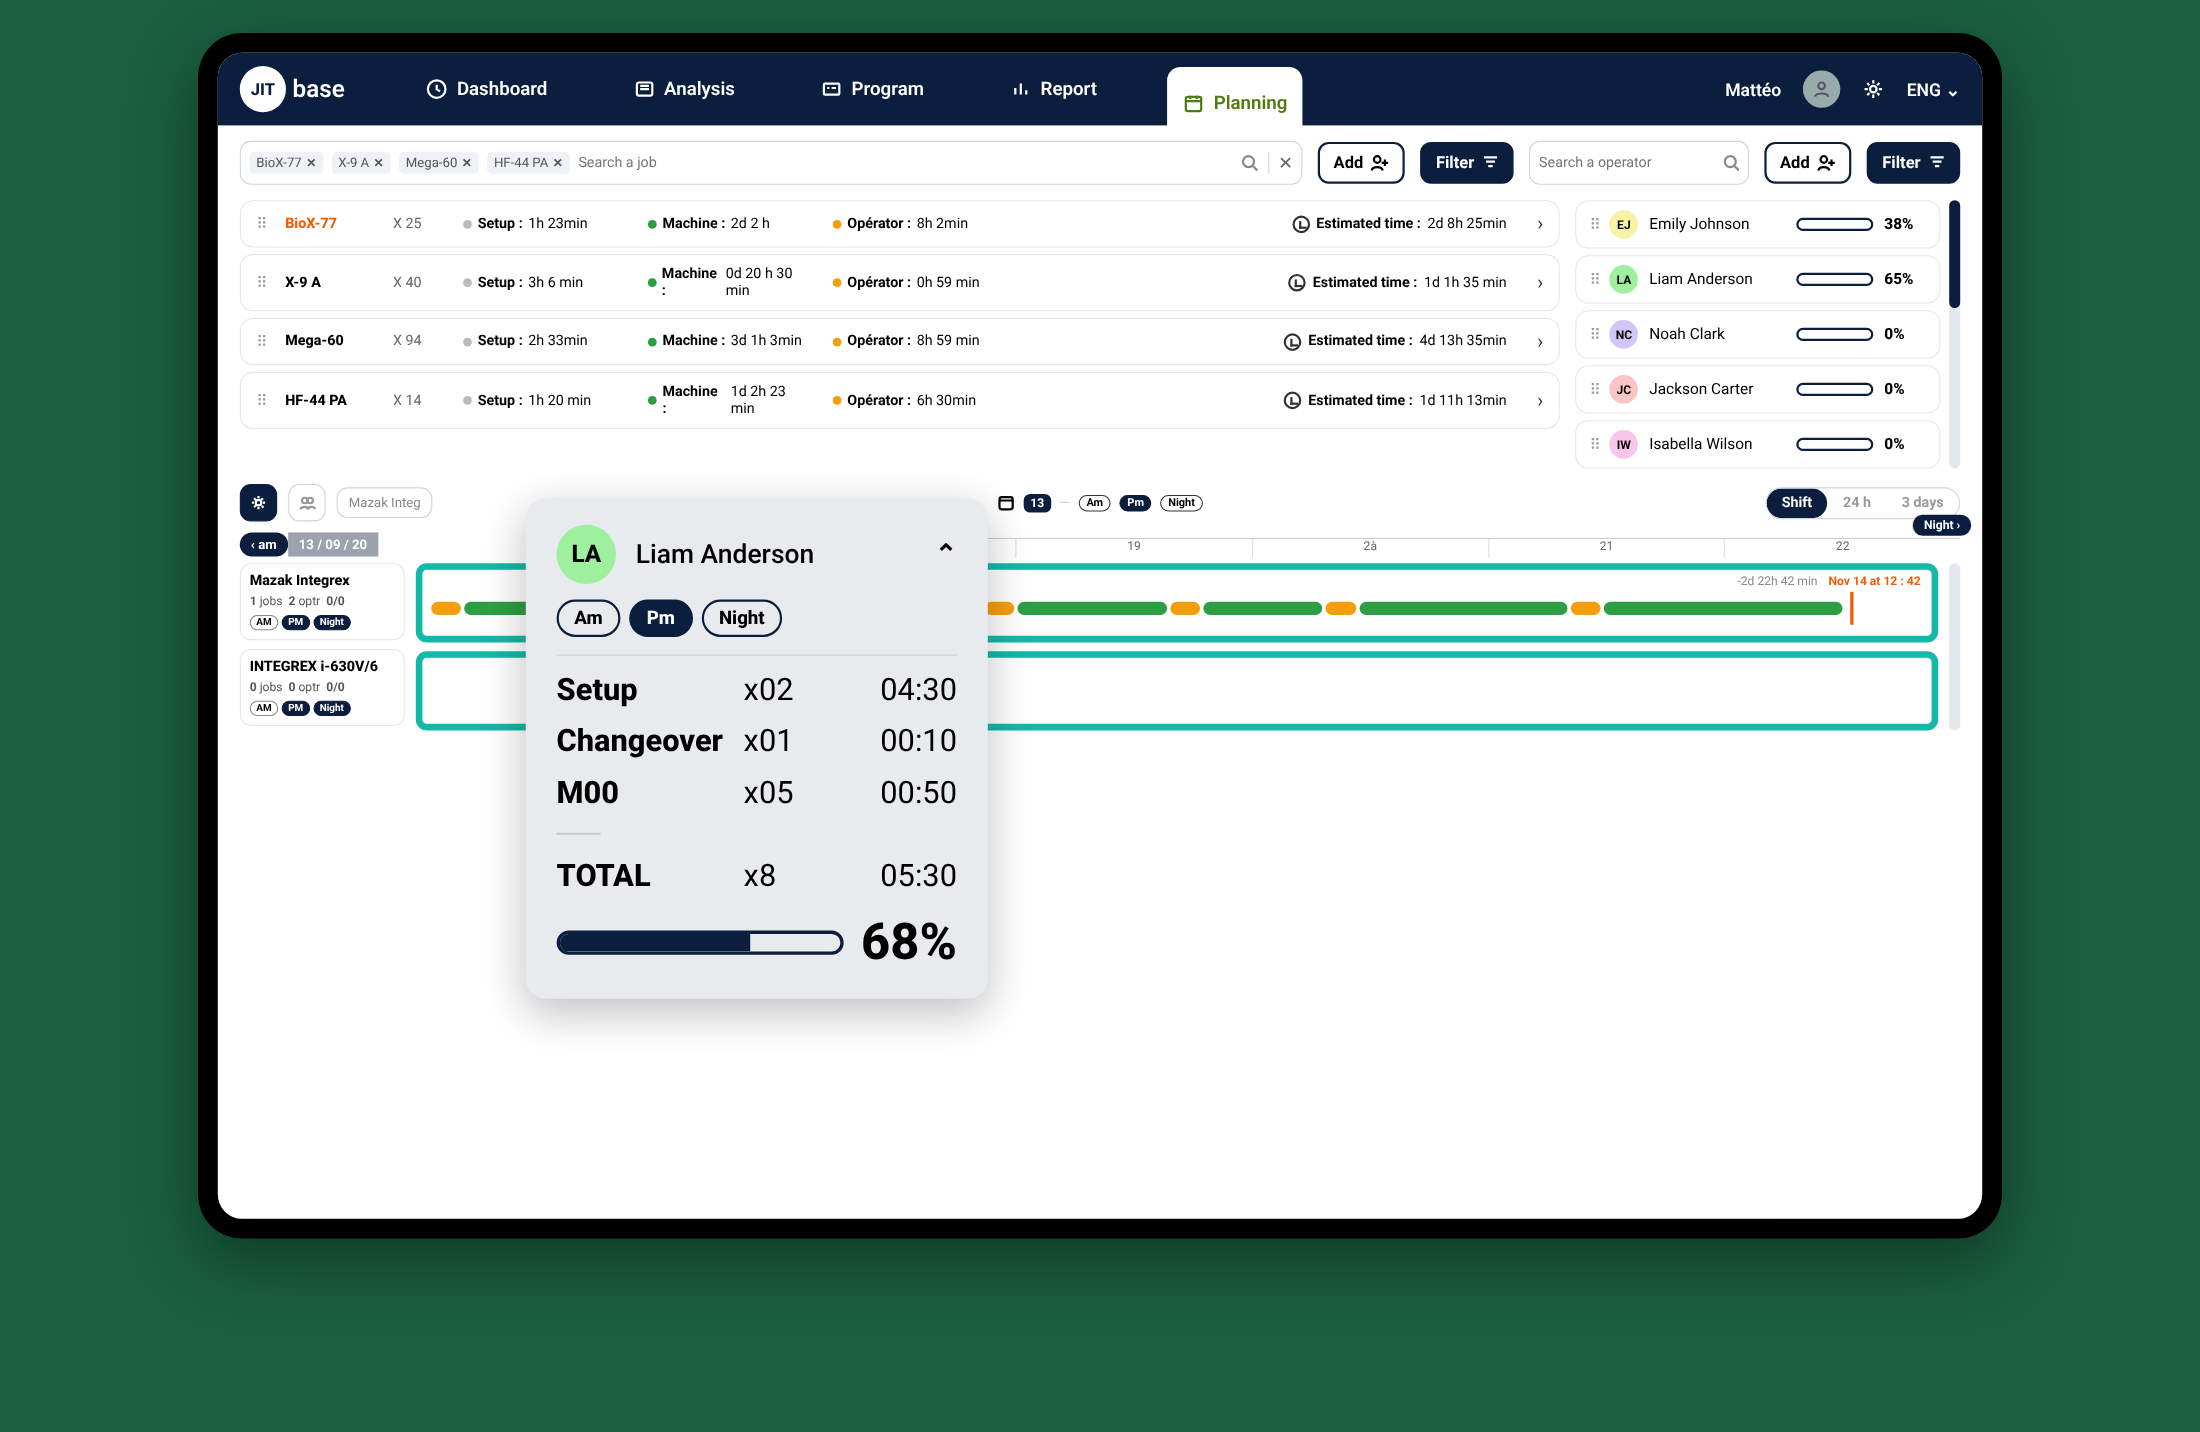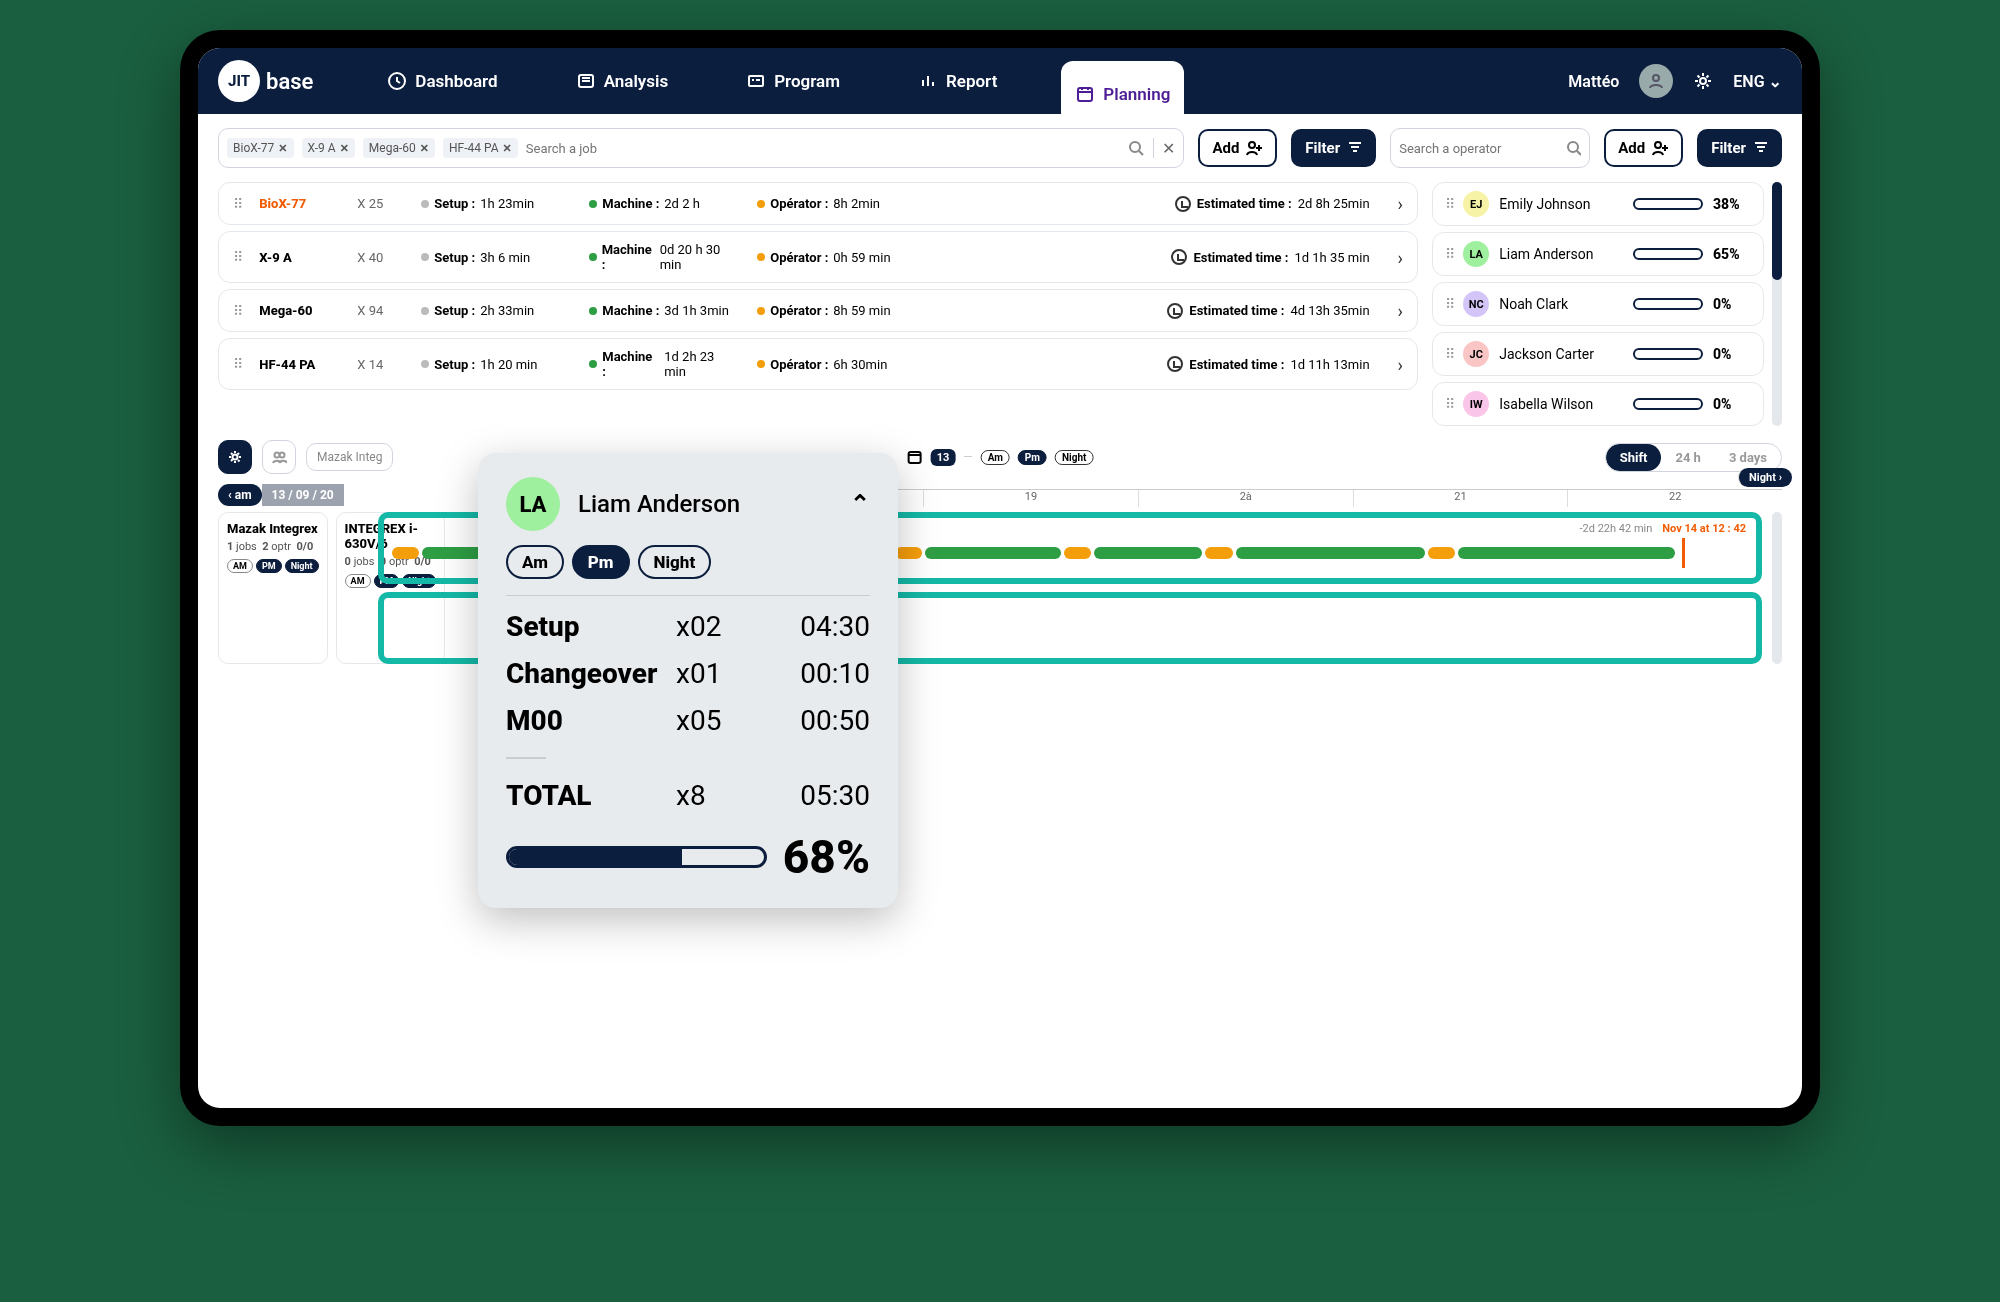--- a/index.html
+++ b/index.html
@@ -4,21 +4,21 @@
 <style>
 *{box-sizing:border-box;margin:0;padding:0;font-family:-apple-system,BlinkMacSystemFont,"Segoe UI",Roboto,sans-serif}
 body{background:#1a5f3f;display:flex;align-items:flex-start;justify-content:center;min-height:100vh;padding:30px}
 .tablet{background:#000;border-radius:40px;padding:18px;width:1640px;box-shadow:0 20px 60px rgba(0,0,0,.4)}
 .screen{background:#fff;border-radius:22px;overflow:hidden;position:relative;height:1060px}
 .topbar{background:#0c1e3e;color:#fff;display:flex;align-items:center;height:66px;padding:0 20px}
 .logo{display:flex;align-items:center;font-weight:600;font-size:22px;margin-right:60px}
 .logo-badge{background:#fff;color:#0c1e3e;border-radius:50%;width:42px;height:42px;display:flex;align-items:center;justify-content:center;font-weight:800;font-size:15px;margin-right:6px}
 .nav{display:flex;gap:50px;flex:1}
 .nav-item{display:flex;align-items:center;gap:8px;color:#fff;font-weight:600;font-size:17px;cursor:pointer;padding:20px 14px}
-.nav-item.active{background:#fff;color:#4c1d95;border-radius:12px 12px 0 0;margin-bottom:-20px;padding-bottom:25px;margin-top:10px}
+.nav-item.active{background:#fff;color:#4d7c0f;border-radius:12px 12px 0 0;margin-bottom:-20px;padding-bottom:25px;margin-top:10px}
 .user-area{display:flex;align-items:center;gap:20px;font-weight:600}
 .avatar-circle{width:34px;height:34px;border-radius:50%;background:#9aa;display:flex;align-items:center;justify-content:center}
 .gear{width:24px;height:24px}
 .lang{display:flex;align-items:center;gap:4px;font-size:16px}
 .toolbar{display:flex;gap:14px;padding:14px 20px;align-items:center}
 .toolbar-left{display:flex;align-items:center;flex:1;gap:8px;border:1px solid #d0d5dd;border-radius:10px;padding:4px 8px;height:40px}
 .chip{background:#eef1f5;border-radius:4px;padding:3px 6px;font-size:12px;display:flex;align-items:center;gap:4px;color:#555}
 .chip .x{font-size:11px;font-weight:700}
 .search-input{border:none;outline:none;flex:1;font-size:13px;color:#888}
 .mag{width:18px;height:18px;stroke:#888;fill:none;stroke-width:2}
@@ -62,21 +62,21 @@
 .view-toggle{margin-left:auto;display:flex;border:1px solid #d0d5dd;border-radius:18px;overflow:hidden}
 .vt{padding:6px 14px;font-size:13px;font-weight:700;color:#999;cursor:pointer}
 .vt.active{background:#0c1e3e;color:#fff;border-radius:18px}
 .date-nav{display:flex;align-items:center;gap:0;margin-bottom:6px}
 .dn-btn{background:#0c1e3e;color:#fff;padding:4px 10px;font-size:12px;font-weight:700;border-radius:12px;cursor:pointer}
 .dn-date{background:#9ca3af;color:#fff;padding:4px 10px;font-size:12px;font-weight:700}
 .ruler{display:flex;border-top:1px solid #ccc;margin-left:150px;font-size:11px;color:#666;position:relative;height:18px}
 .ruler span{flex:1;text-align:center;border-left:1px solid #ddd}
 .night-pill{position:absolute;right:-10px;top:-22px;background:#0c1e3e;color:#fff;border-radius:12px;padding:3px 10px;font-size:11px;font-weight:700}
 .tl-rows{display:flex;gap:10px}
-.tl-left{width:150px;display:flex;flex-direction:row;gap:8px}
+.tl-left{width:150px;display:flex;flex-direction:column;gap:8px}
 .machine-card{border:1px solid #e4e7ec;border-radius:10px;padding:8px;font-size:11px}
 .machine-card .mn{font-weight:800;font-size:13px;margin-bottom:4px}
 .machine-card .stats{color:#555;margin-bottom:6px}
 .shift-pills{display:flex;gap:3px}
 .sp{border:1px solid #888;border-radius:8px;padding:1px 5px;font-size:9px;font-weight:700}
 .sp.dark{background:#0c1e3e;color:#fff;border-color:#0c1e3e}
 .tl-right{flex:1;display:flex;flex-direction:column;gap:8px}
 .tl-track{border:6px solid #14b8a6;border-radius:10px;height:72px;position:relative;padding:8px}
 .tl-meta{position:absolute;top:4px;right:10px;font-size:11px;display:flex;gap:10px}
 .tl-meta .rem{color:#888}

